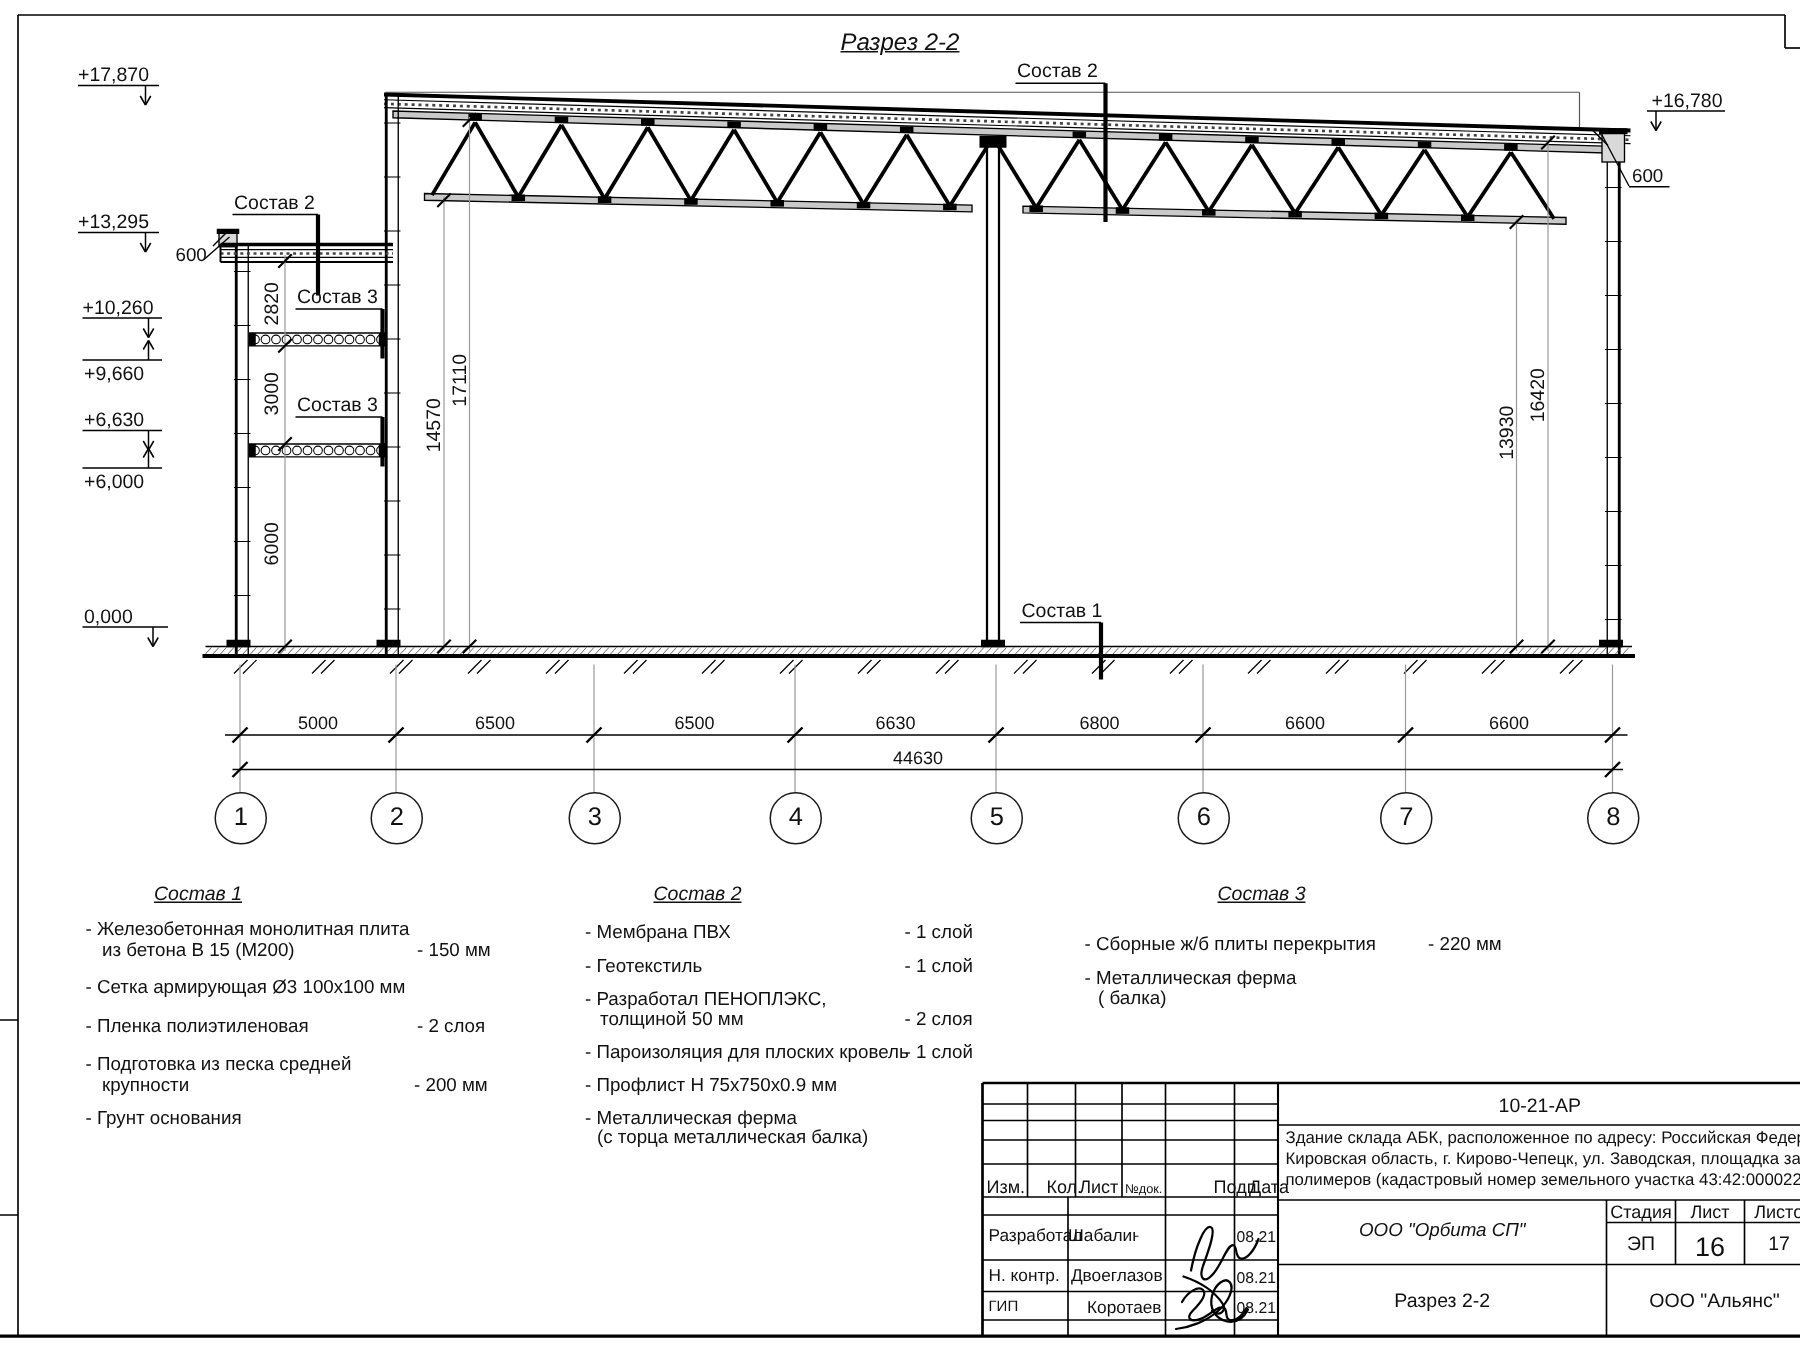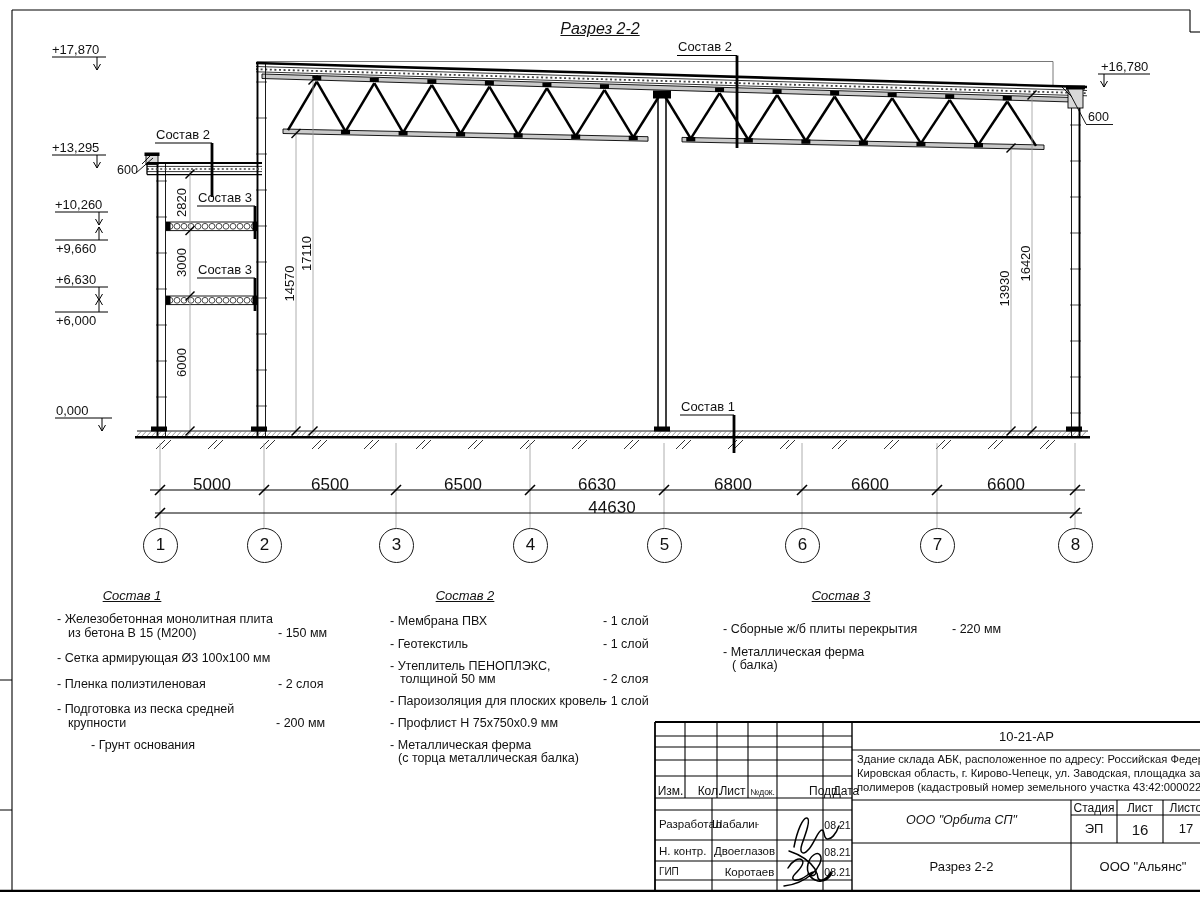--- a/index.html
+++ b/index.html
@@ -3,21 +3,21 @@
 <meta charset="utf-8">
 <style>
   html,body{margin:0;padding:0;}
   body{width:1200px;height:900px;position:relative;overflow:hidden;background:#fff;
        font-family:"Liberation Sans",sans-serif;color:#111;}
   #scene{position:absolute;left:0;top:0;width:1200px;height:900px;}
   .lbl{position:absolute;white-space:nowrap;font-size:13px;line-height:1.1;}
   .sm{font-size:12.5px;}
   .vdim{position:absolute;width:56px;text-align:center;transform:rotate(-90deg);
         font-size:13px;white-space:nowrap;}
-  .span-dim{position:absolute;width:80px;text-align:center;font-size:17px;}
+  .span-dim{position:absolute;width:80px;text-align:center;font-size:12px;}
   .bubble{position:absolute;width:33px;height:33px;border:1.4px solid #1a1a1a;border-radius:50%;
           text-align:center;line-height:32px;font-size:17px;background:#fff;}
   .dwg-title{position:absolute;font-size:16px;font-style:italic;text-decoration:underline;
              text-align:center;width:110px;}
   .leg-head{position:absolute;font-size:13px;font-style:italic;text-decoration:underline;
             width:80px;text-align:center;}
   .leg{position:absolute;font-size:12.5px;white-space:nowrap;}
   .tb{position:absolute;font-size:12px;white-space:nowrap;overflow:hidden;}
   .ctr{text-align:center;}
   .it{font-style:italic;}
@@ -565,28 +565,28 @@
 <div class="leg-head" style="left:92px;top:588px;">Состав 1</div>
 <div class="leg" style="left:57px;top:612px;">- Железобетонная  монолитная плита</div>
 <div class="leg" style="left:68px;top:626px;">из бетона В 15 (М200)</div>
 <div class="leg" style="left:278px;top:626px;">- 150 мм</div>
 <div class="leg" style="left:57px;top:651px;">- Сетка армирующая Ø3 100х100 мм</div>
 <div class="leg" style="left:57px;top:677px;">- Пленка полиэтиленовая</div>
 <div class="leg" style="left:278px;top:677px;">-  2 слоя</div>
 <div class="leg" style="left:57px;top:702px;">- Подготовка из песка средней</div>
 <div class="leg" style="left:68px;top:716px;">крупности</div>
 <div class="leg" style="left:276px;top:716px;">- 200 мм</div>
-<div class="leg" style="left:57px;top:738px;margin-left:34px;">- Грунт основания</div>
+<div class="leg" style="left:57px;top:738px;">- Грунт основания</div>
 
 <div class="leg-head" style="left:425px;top:588px;">Состав 2</div>
 <div class="leg" style="left:390px;top:614px;">- Мембрана ПВХ</div>
 <div class="leg" style="left:603px;top:614px;">- 1 слой</div>
 <div class="leg" style="left:390px;top:637px;">- Геотекстиль</div>
 <div class="leg" style="left:603px;top:637px;">- 1 слой</div>
-<div class="leg" style="left:390px;top:659px;">- Утеплитель ПЕНОПЛЭКС,</div>
+<div class="leg" style="left:390px;top:659px;">- Разработал ПЕНОПЛЭКС,</div>
 <div class="leg" style="left:400px;top:672px;">толщиной 50 мм</div>
 <div class="leg" style="left:603px;top:672px;">- 2 слоя</div>
 <div class="leg" style="left:390px;top:694px;">- Пароизоляция для плоских кровель</div>
 <div class="leg" style="left:603px;top:694px;">- 1 слой</div>
 <div class="leg" style="left:390px;top:716px;">- Профлист Н 75х750х0.9 мм</div>
 <div class="leg" style="left:390px;top:738px;">- Металлическая ферма</div>
 <div class="leg" style="left:398px;top:751px;">(с торца металлическая балка)</div>
 
 <div class="leg-head" style="left:801px;top:588px;">Состав 3</div>
 <div class="leg" style="left:723px;top:622px;">- Сборные ж/б плиты перекрытия</div>
@@ -611,16 +611,16 @@
 <div class="tb ctr" style="left:712px;top:845px;width:65px;font-size:11.5px;">Двоеглазов</div>
 <div class="tb ctr" style="left:823px;top:846px;width:29px;font-size:10.5px;">08.21</div>
 <div class="tb" style="left:659px;top:866px;font-size:10px;">ГИП</div>
 <div class="tb ctr" style="left:712px;top:866px;width:75px;font-size:11.5px;">Коротаев</div>
 <div class="tb ctr" style="left:823px;top:866px;width:29px;font-size:10.5px;">08.21</div>
 <div class="tb ctr it" style="left:852px;top:813px;width:219px;font-size:12.5px;">ООО "Орбита СП"</div>
 <div class="tb ctr" style="left:1071px;top:801px;width:46px;">Стадия</div>
 <div class="tb ctr" style="left:1117px;top:801px;width:46px;">Лист</div>
 <div class="tb ctr" style="left:1163px;top:801px;width:52px;">Листов</div>
 <div class="tb ctr" style="left:1071px;top:821px;width:46px;font-size:13px;">ЭП</div>
-<div class="tb ctr" style="left:1117px;top:821px;width:46px;font-size:15px;">16</div>
+<div class="tb ctr" style="left:1117px;top:821px;width:46px;font-size:18px;">16</div>
 <div class="tb ctr" style="left:1163px;top:821px;width:46px;font-size:13px;">17</div>
 <div class="tb ctr" style="left:852px;top:859px;width:219px;font-size:13px;">Разрез 2-2</div>
 <div class="tb ctr" style="left:1071px;top:859px;width:144px;font-size:13px;">ООО "Альянс"</div>
 
 </body></html>

